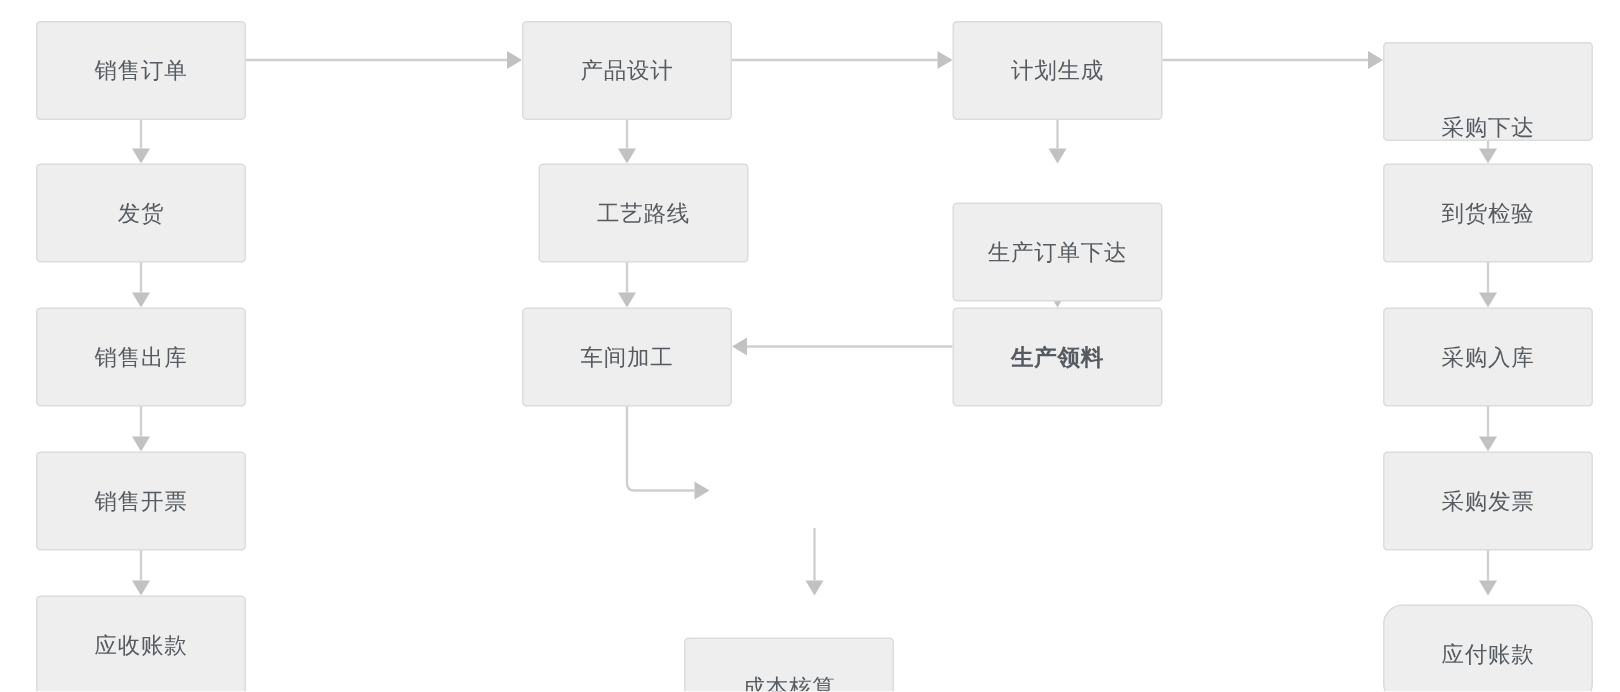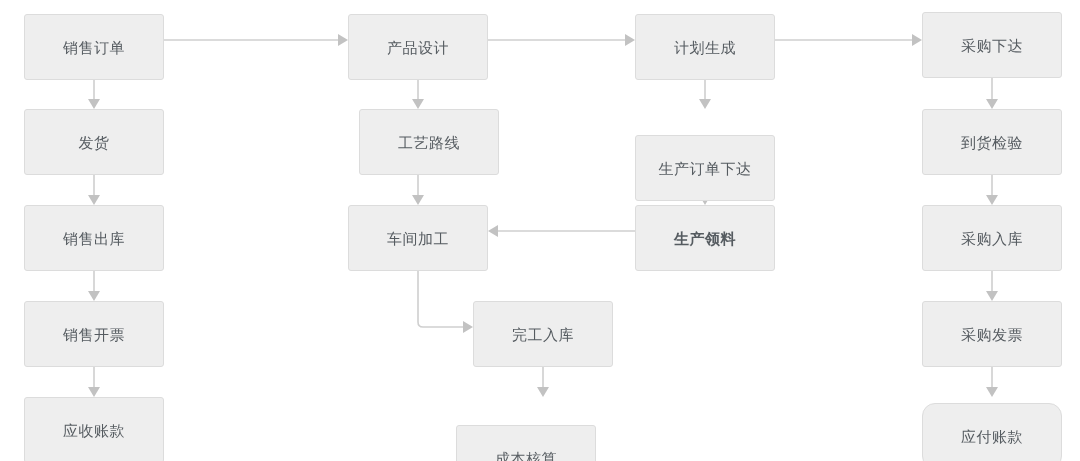--- a/index.html
+++ b/index.html
@@ -158,38 +158,35 @@
 
   <div class="node" style="left:348px; top:14px;">
       <span>产品设计</span>
     </div>
   <div class="node" style="left:348px; top:109px;margin-left:11px;">
       <span>工艺路线</span>
     </div>
   <div class="node" style="left:348px; top:205px;">
       <span>车间加工</span>
     </div>
-  <div class="node" style="left:473px; top:301px;">
-      <span>完工入库</span>
-    </div>
   <div class="node" style="left:456px; top:397px;margin-top:28px;">
       <span>成本核算</span>
     </div>
 
   <div class="node" style="left:635px; top:14px;">
       <span>计划生成</span>
     </div>
   <div class="node" style="left:635px; top:112px;margin-top:23px;">
       <span>生产订单下达</span>
     </div>
   <div class="node" style="left:635px; top:205px;font-weight:bold;">
       <span>生产领料</span>
     </div>
 
-  <div class="node" style="left:922px; top:12px;">
+  <div class="node" style="left:922px; top:28px;align-items:flex-end;">
       <span>采购下达</span>
     </div>
   <div class="node" style="left:922px; top:109px;">
       <span>到货检验</span>
     </div>
   <div class="node" style="left:922px; top:205px;">
       <span>采购入库</span>
     </div>
   <div class="node" style="left:922px; top:301px;">
       <span>采购发票</span>

